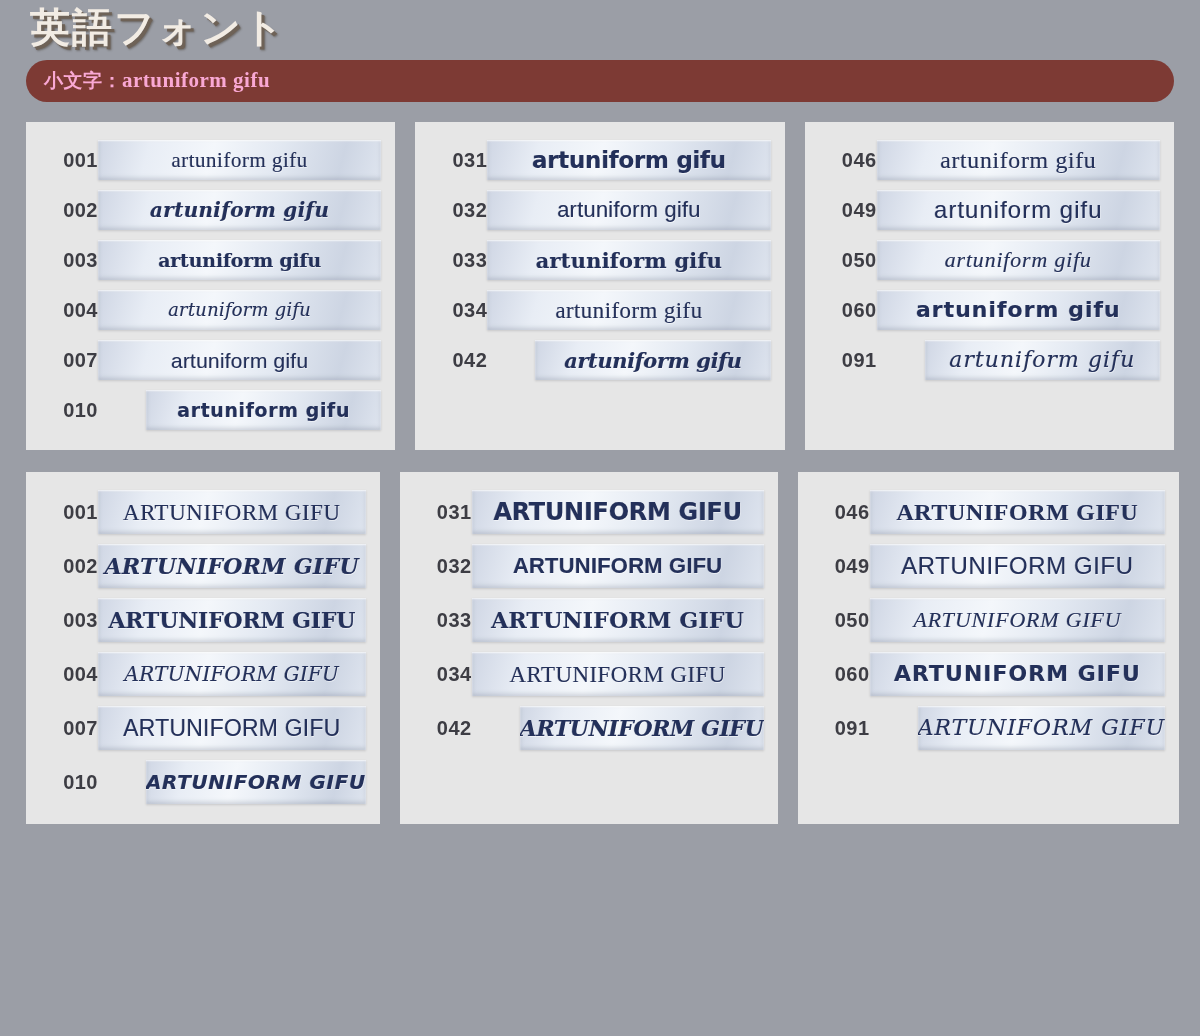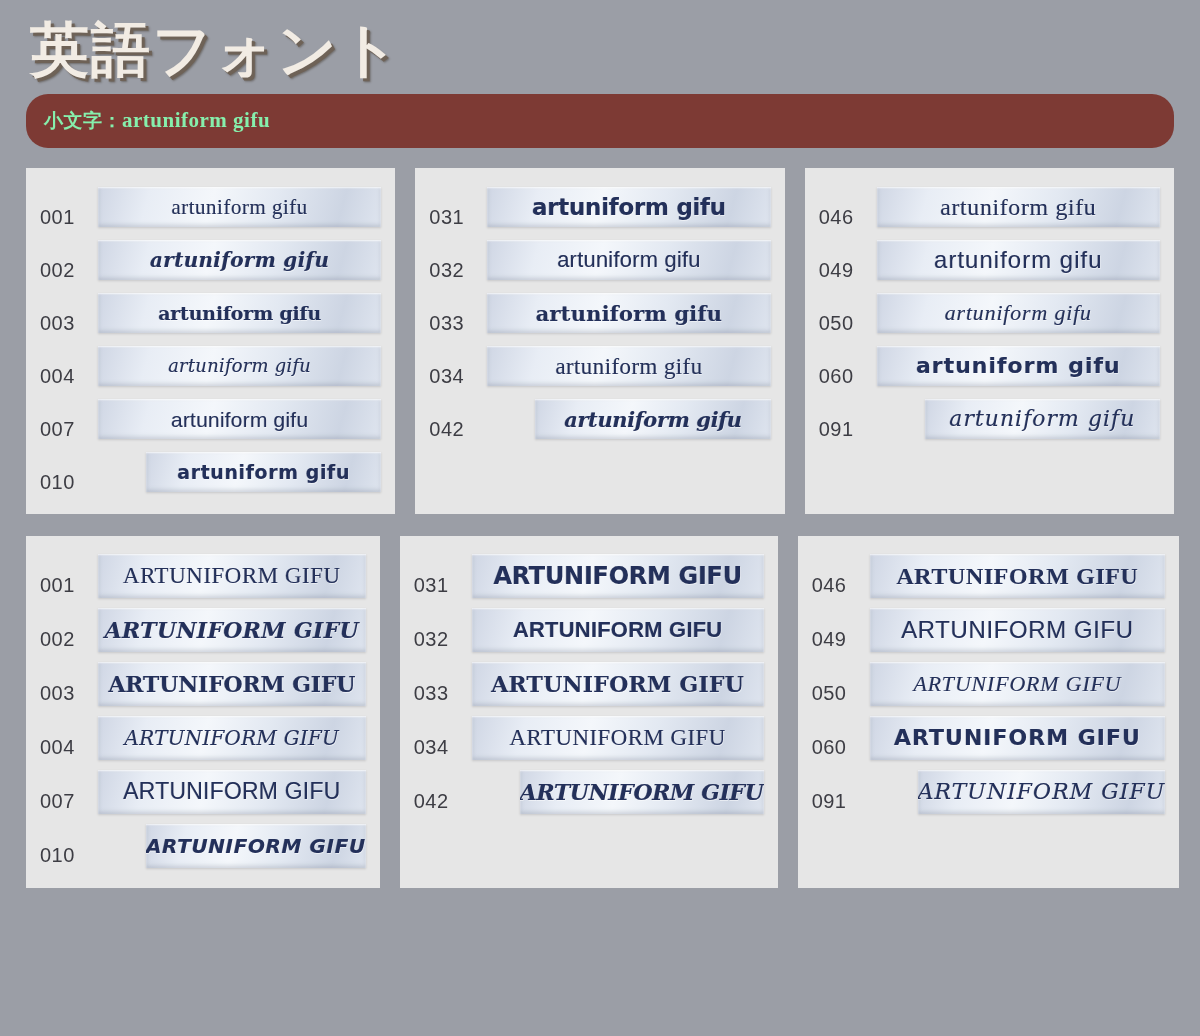--- a/index.html
+++ b/index.html
@@ -16,38 +16,38 @@
   .page {
     position: relative;
     width: 1200px;
     height: 1036px;
     box-sizing: border-box;
     padding: 0 26px;
   }
   
   .page-title {
     font-family: "DejaVu Sans", sans-serif;
-    font-size: 59px;
+    font-size: 40px;
     font-weight: bold;
     color: #f2ece4;
     letter-spacing: 2px;
-    padding: 16px 0 10px 4px;
+    padding: 4px 0 10px 4px;
     margin: 0;
     line-height: 1.15;
     text-shadow:
       3px 3px 0 #6e6257,
       4px 4px 2px rgba(60,50,40,.45);
   }
   
   .section-bar {
     background: #7d3a34;
-    color: #86efac;
+    color: #f9a8d4;
     font-size: 21px;
     font-weight: bold;
-    padding: 14px 18px;
+    padding: 8px 18px;
     box-sizing: border-box;
     letter-spacing: .5px;
     font-family: "Liberation Serif", serif;
     border-radius: 22px;
   }
   .section-bar .jp {
     font-family: "DejaVu Sans", sans-serif;
     font-size: 19px;
   }
   
@@ -65,26 +65,25 @@
   .row {
     display: flex;
     align-items: center;
     margin-bottom: 10px;
   }
   .row:last-child { margin-bottom: 0; gap: 48px; }
   .code {
     width: 58px;
     flex: 0 0 58px;
     font-size: 20px;
-    font-weight: normal;
+    font-weight: bold;
     color: #3d3d44;
-    text-align: left;
+    text-align: right;
     font-family: "Liberation Sans", sans-serif;
     letter-spacing: .5px;
-    margin-top: 20px;
   }
   
   .patch {
     flex: 1 1 auto;
     height: 42px;
     display: flex;
     align-items: center;
     justify-content: center;
     background:
       linear-gradient(105deg,

